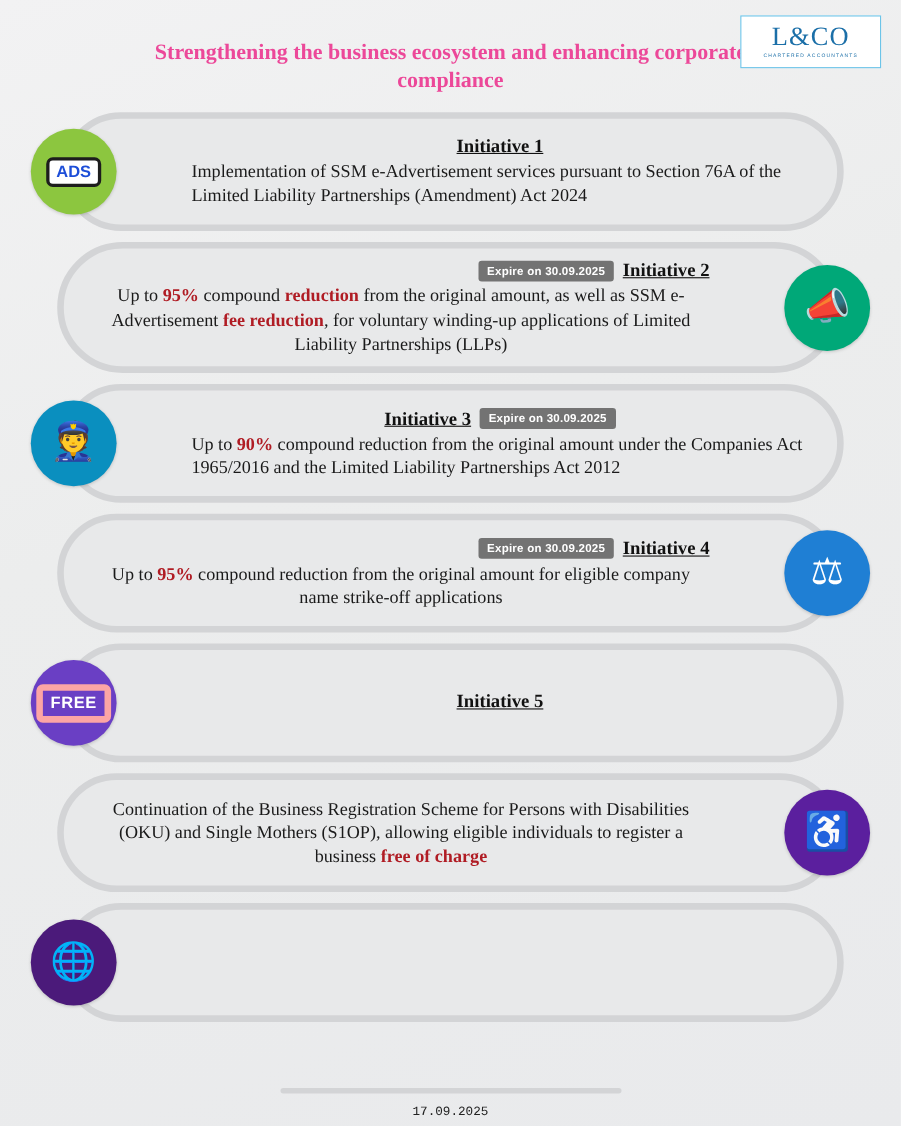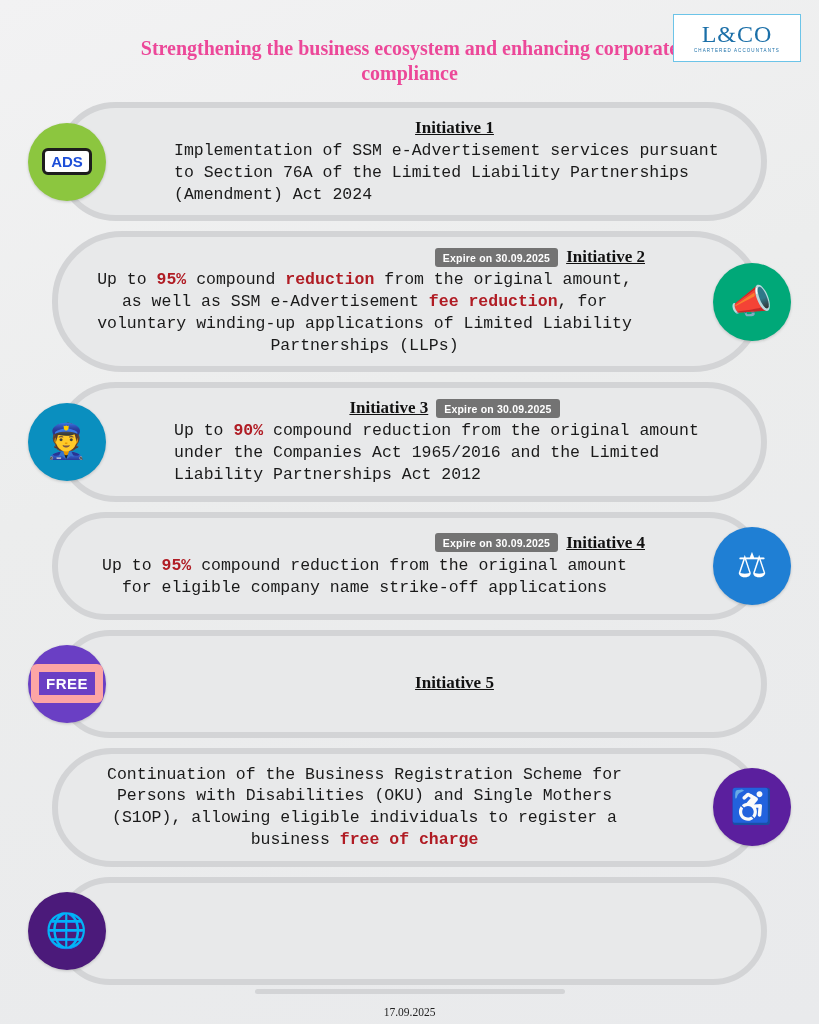--- a/index.html
+++ b/index.html
@@ -131,21 +131,21 @@
     color: #ffffff;
     font-family: "Liberation Sans", sans-serif;
     font-weight: bold;
     font-size: 10.5px;
     padding: 4px 8px 3px;
     border-radius: 3px;
     white-space: nowrap;
     letter-spacing: 0.2px;
   }
   .desc {
-    font-family: Liberation Mono, monospace;
+    font-family: Liberation Serif, serif;
     font-size: 16.5px;
     line-height: 1.32;
     color: #1a1a1a;
   }
   .hl { color: #b01c24; font-weight: bold; }
 
   .footer-line {
     position: absolute;
     left: 50%;
     transform: translateX(-50%);
@@ -153,29 +153,29 @@
     width: 310px;
     height: 5px;
     background: #d3d4d6;
     border-radius: 3px;
   }
   .date {
     position: absolute;
     bottom: 6px;
     left: 0; right: 0;
     text-align: center;
-    font-family: Liberation Serif, serif;
+    font-family: Liberation Mono, monospace;
     font-size: 11.5px;
     color: #222;
   }
 
   
   .glyph { font-size: 34px; line-height: 1; }
   .free-box {
-    border: 8px solid #fca5a5;
+    border: 6px solid #fca5a5;
     border-radius: 6px;
     padding: 3px 7px;
     font-family: "Liberation Sans", sans-serif;
     font-weight: bold;
     font-size: 15px;
     letter-spacing: 0.5px;
   }
   .ads-box {
     border: 3px solid #1d1d1d;
     border-radius: 6px;

